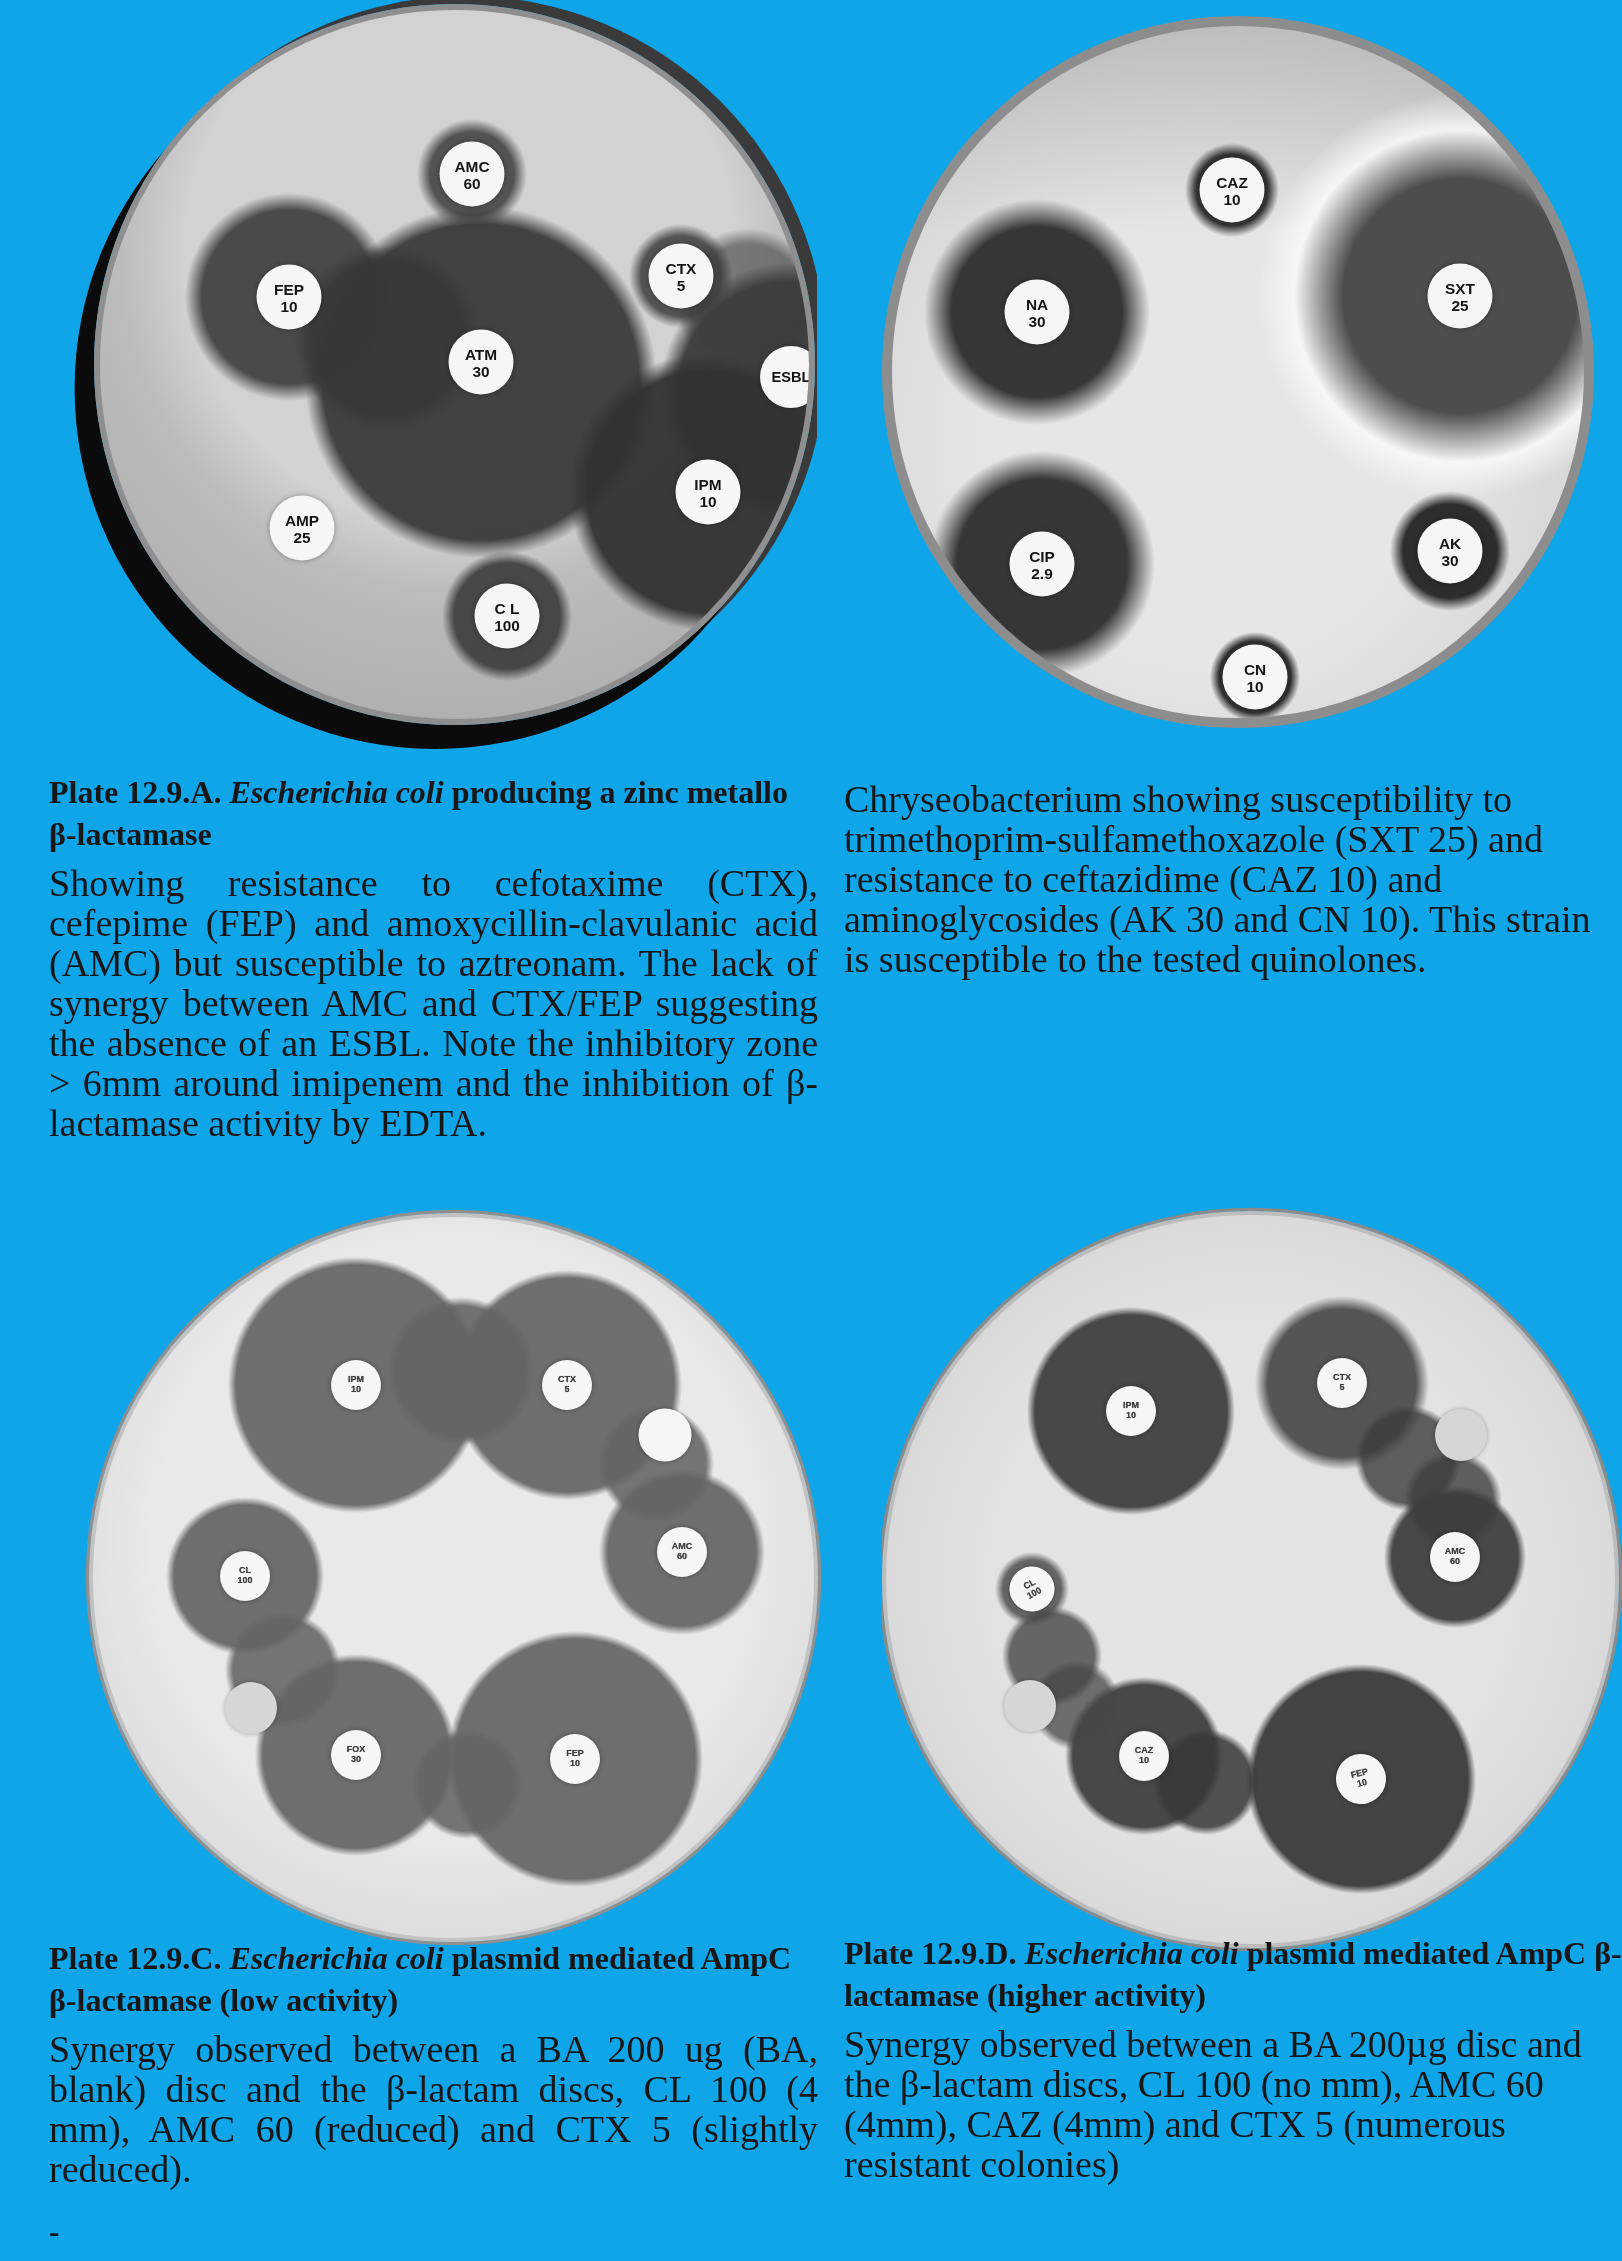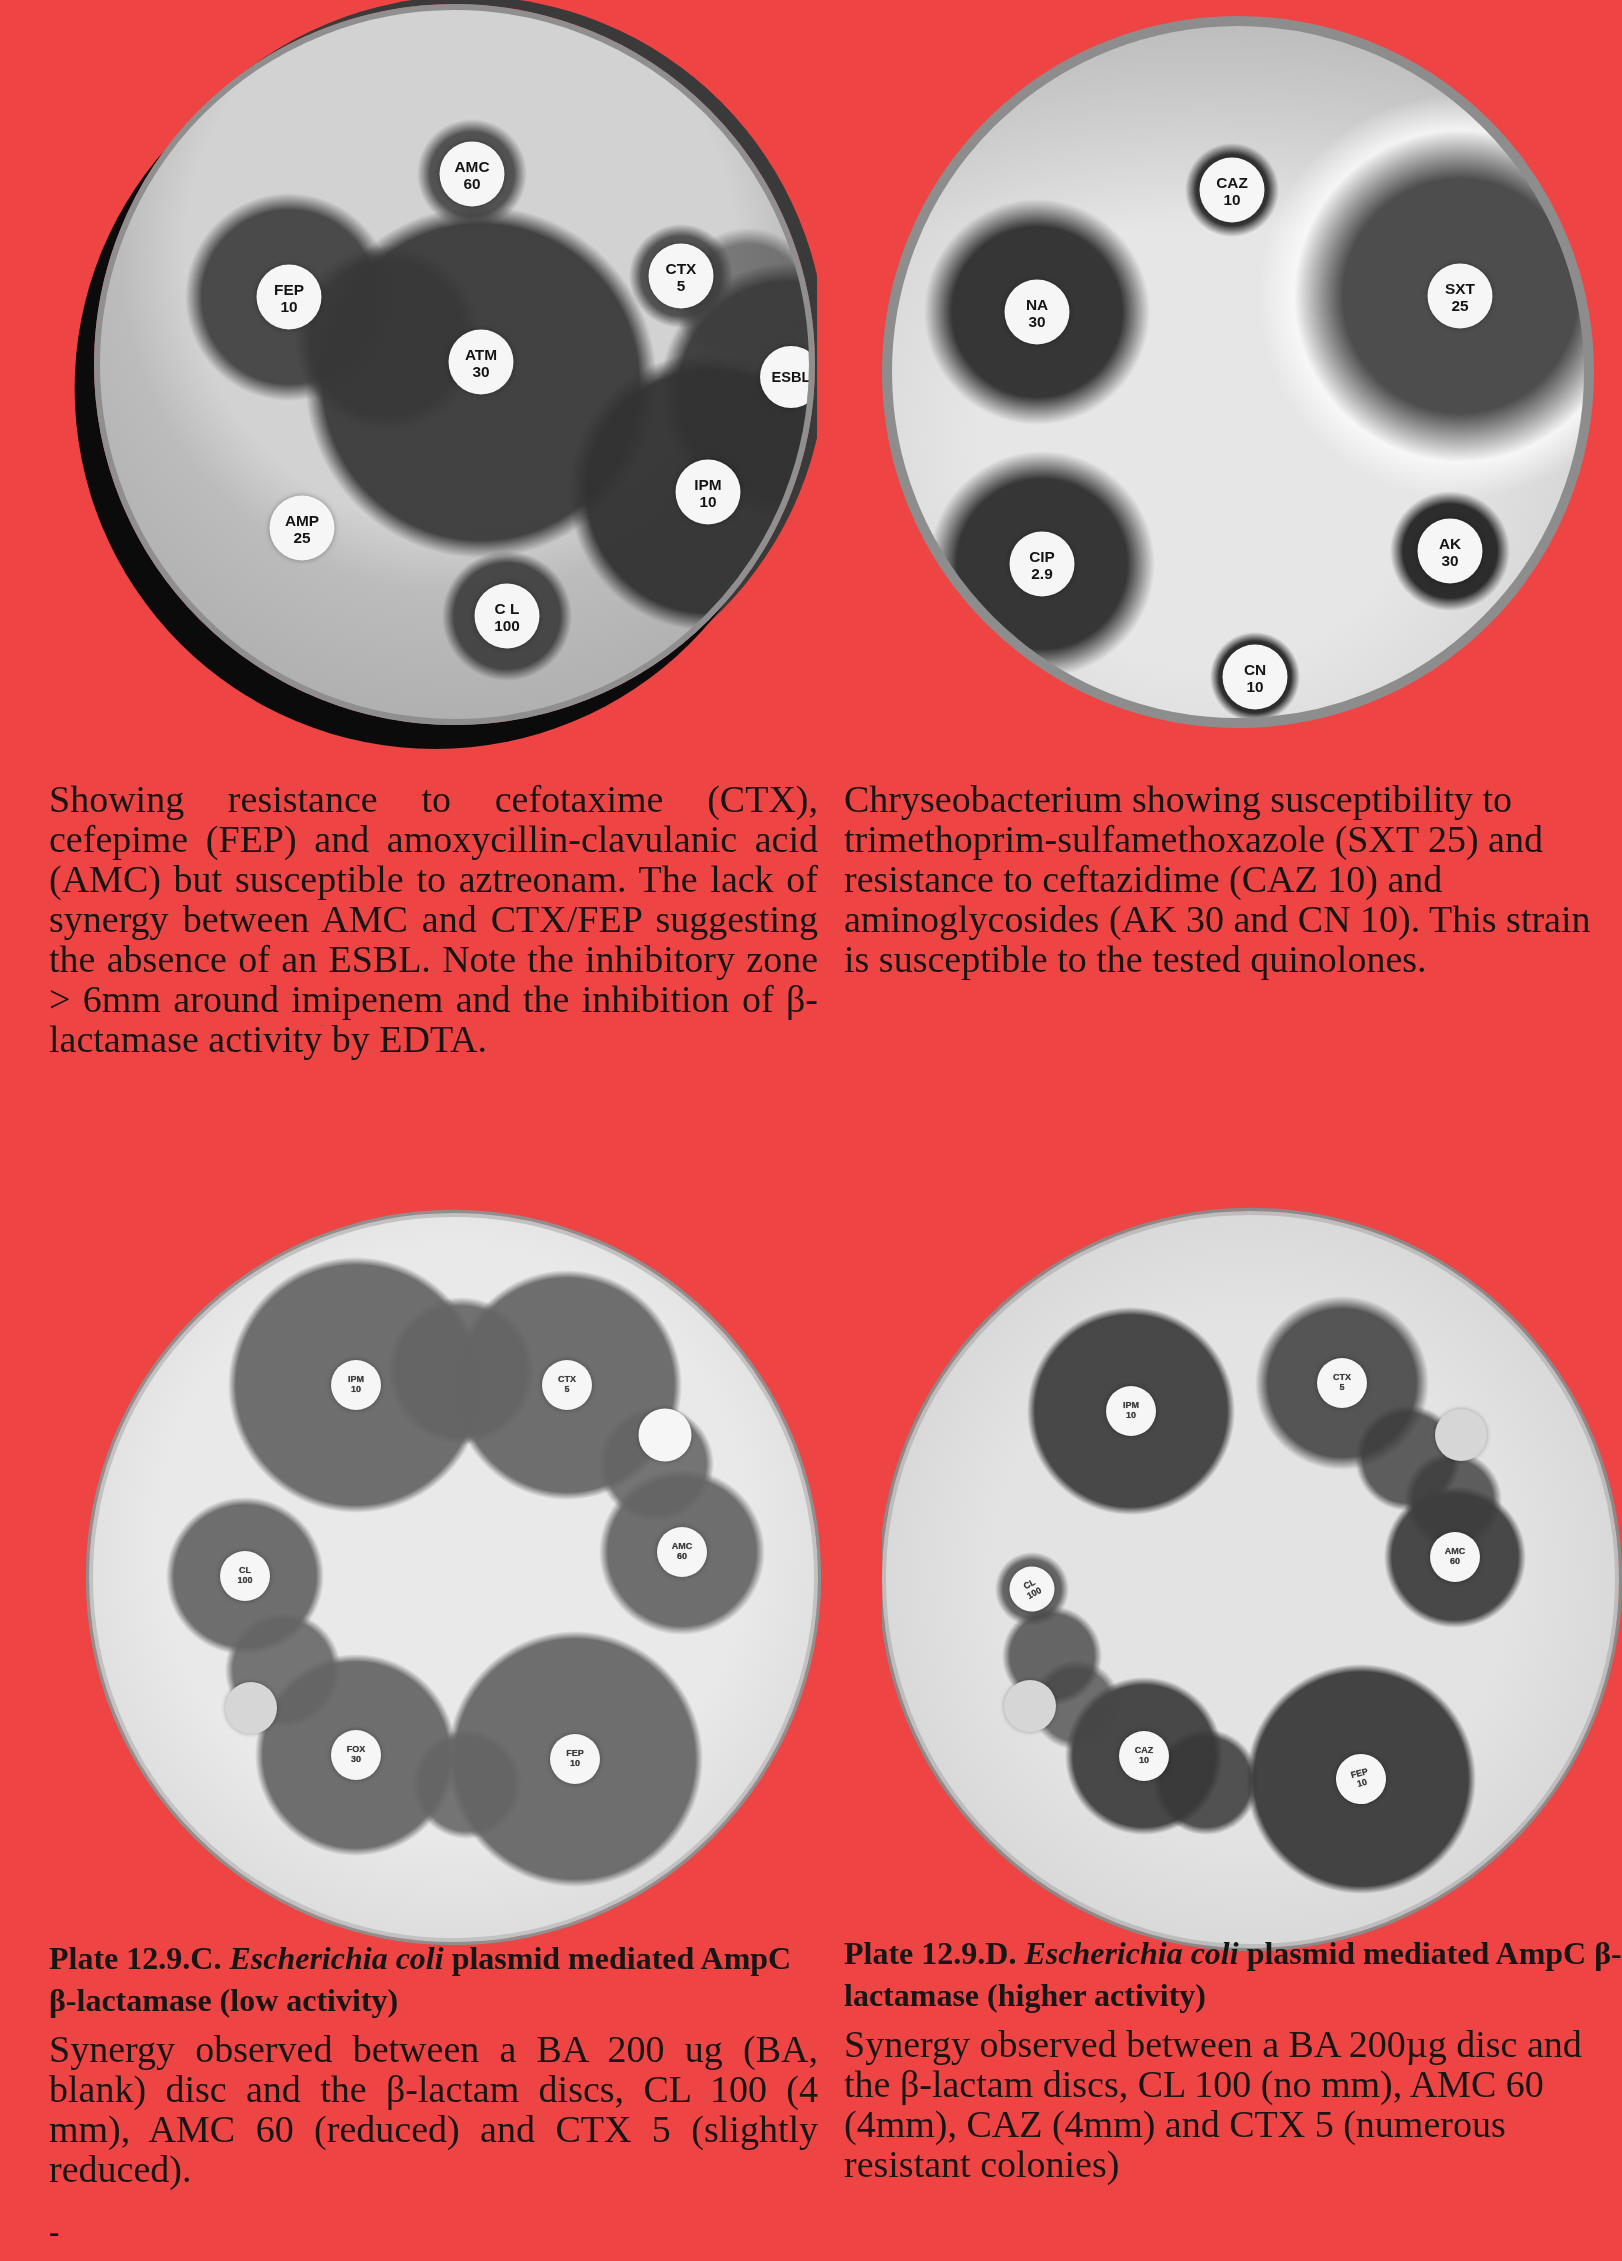--- a/index.html
+++ b/index.html
@@ -1,16 +1,16 @@
 <!DOCTYPE html>
 <html style="font-size:13px"><head>
 <meta charset="utf-8">
 <style>
   html,body{margin:0;padding:0;background:#ffffff;}
-  #page{position:relative;width:1622px;height:2261px;background:#ef4444;overflow:hidden;
+  #page{position:relative;width:1622px;height:2261px;background:#0ea5e9;overflow:hidden;
         font-family:"Liberation Serif",serif;color:#161616;}
   .photo{position:absolute;overflow:hidden;}
   .dish{position:absolute;border-radius:50%;overflow:hidden;box-sizing:border-box;}
 
   
   #photoA{left:49px;top:0;width:768px;height:764px;}
   #dishA{left:45px;top:4px;width:721px;height:721px;border:6.5px solid #8f8f8f;
     box-shadow:-19.4px 24px 0 0 #0b0b0b, 11.3px -8px 0 0 #3a3a3a;
     background:
       radial-gradient(circle at 372px 164px, rgba(60,60,60,.85) 0 42px, transparent 55px),
@@ -224,20 +224,23 @@
         <span>10</span>
       </div>
       <div class="disc dCD rot2" style="left:475px;top:564px">
         <span>FEP</span>
         <span>10</span>
       </div>
     </div>
   </div>
 
   <div class="caption" id="capA">
+    <div class="cap-title">
+      <span class="b">Plate 12.9.A. </span><span class="bi">Escherichia coli</span><span class="b"> producing a zinc metallo β-lactamase</span>
+    </div>
     <div class="cap-body just">Showing resistance to cefotaxime (CTX), cefepime (FEP) and amoxycillin-clavulanic acid (AMC) but susceptible to aztreonam. The lack of synergy between AMC and CTX/FEP suggesting the absence of an ESBL. Note the inhibitory zone &gt; 6mm around imipenem and the inhibition of β-lactamase activity by EDTA.</div>
   </div>
 
   <div class="caption" id="capB">
     <div class="cap-body">Chryseobacterium showing susceptibility to trimethoprim-sulfamethoxazole (SXT 25) and resistance to ceftazidime (CAZ 10) and aminoglycosides (AK 30 and CN 10). This strain is susceptible to the tested quinolones.</div>
   </div>
 
   <div class="caption" id="capC">
     <div class="cap-title">
       <span class="b">Plate 12.9.C. </span><span class="bi">Escherichia coli</span><span class="b"> plasmid mediated AmpC β-lactamase (low activity)</span>

